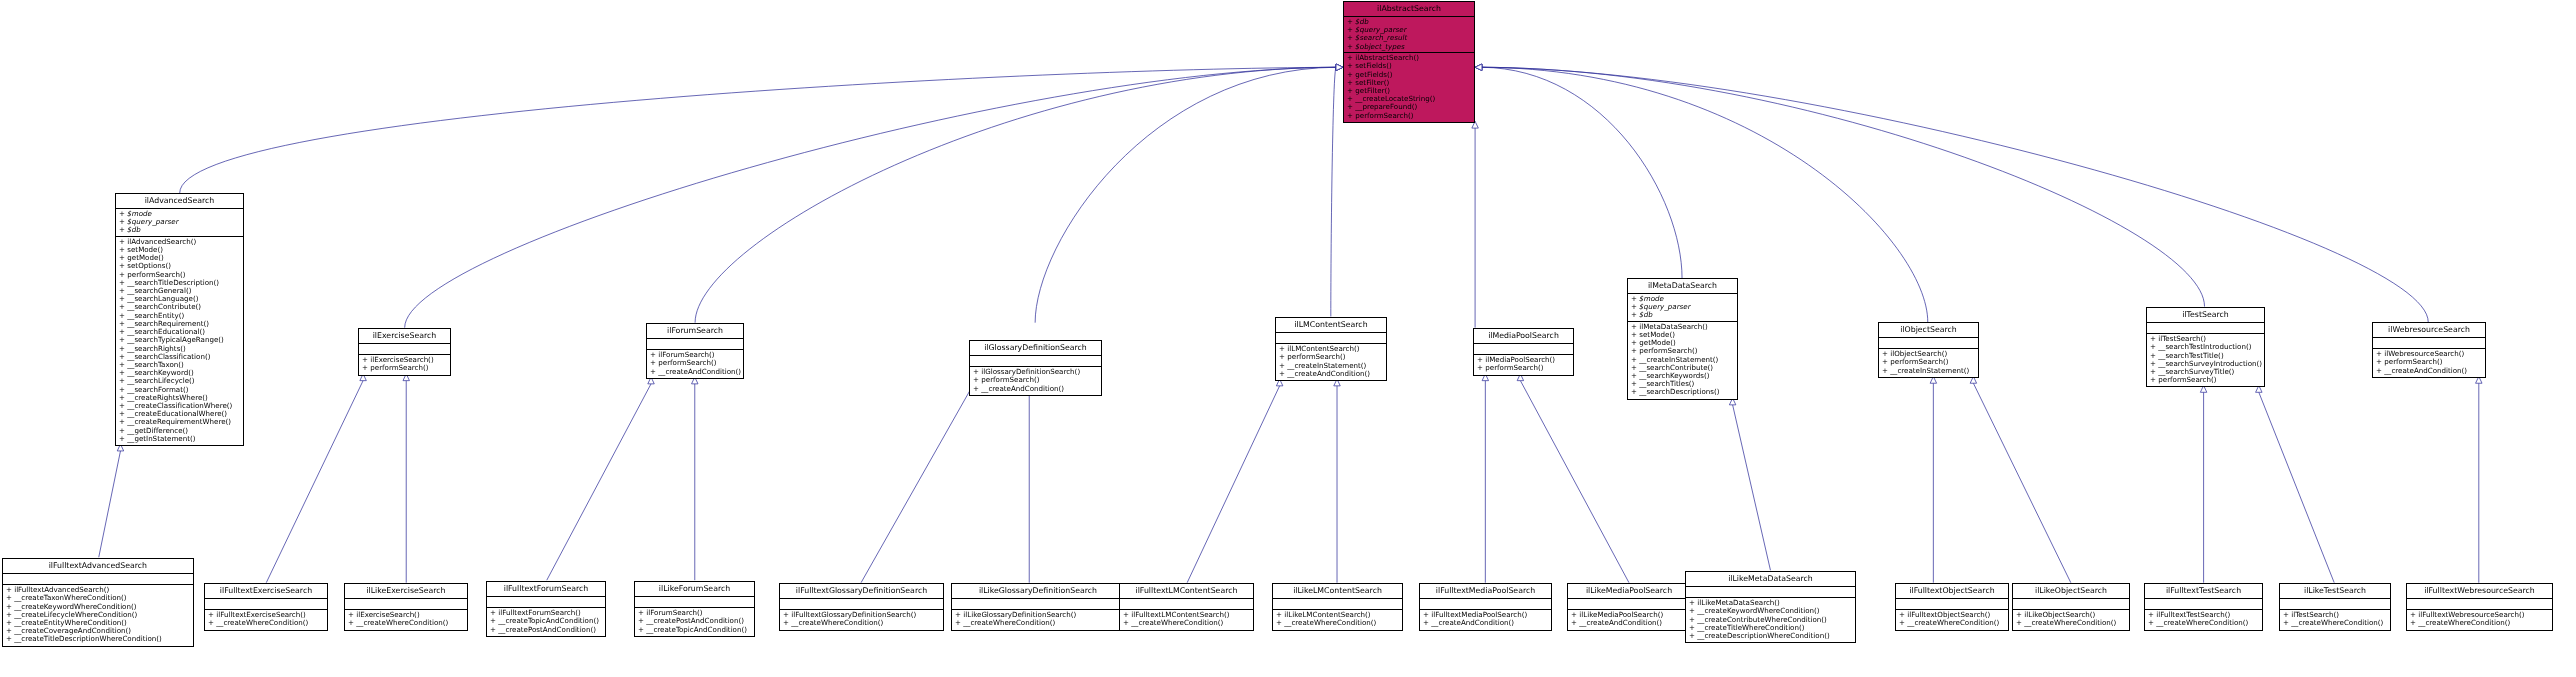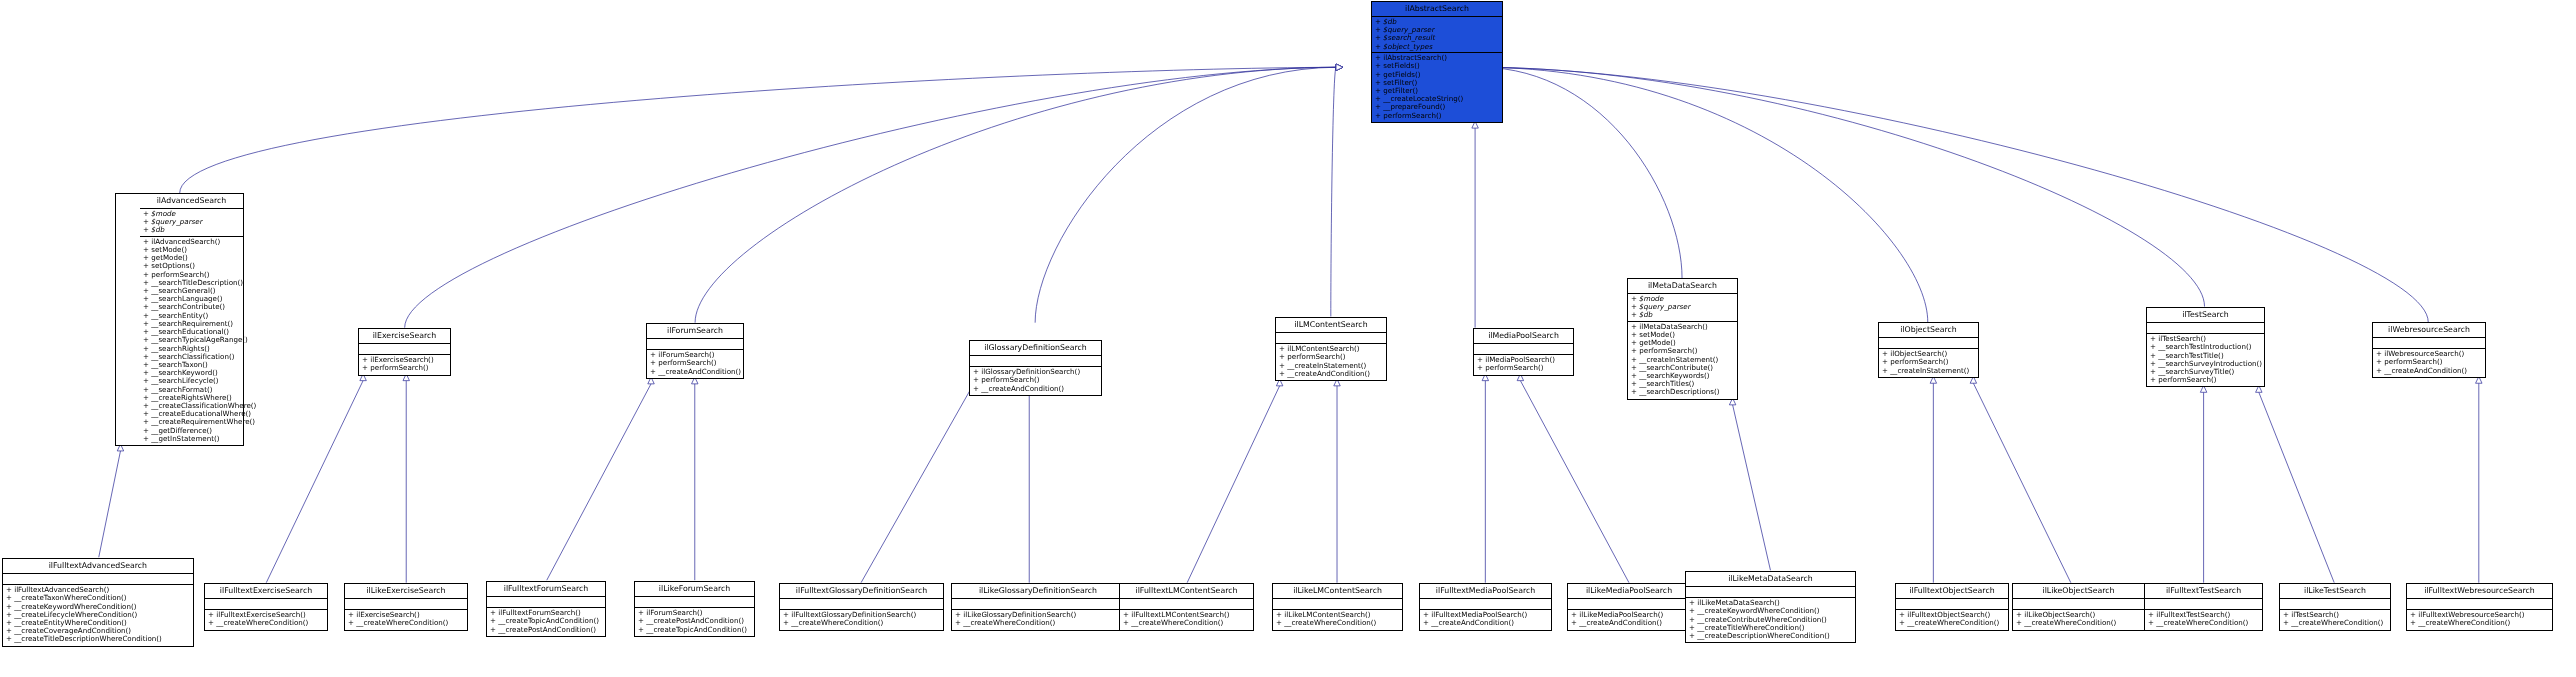--- a/index.html
+++ b/index.html
@@ -24,23 +24,22 @@
     pointer-events: none;
   }
   .uml {
     position: absolute;
     box-sizing: border-box;
     border: 0.6px solid #000000;
     background: #ffffff;
     z-index: 5;
   }
   .uml.root {
-    background: #1d4ed8;
+    background: #be185d;
     border: 0.6px solid #000000;
-    margin-left: 28px;
   }
   .uml .title {
     text-align: center;
     font-size: 7.8px;
     line-height: 9.3px;
     padding: 1.9px 3.7px 2.5px 3.7px;
     border-bottom: 0.6px solid #000000;
     white-space: nowrap;
     color: #000;
   }
@@ -133,21 +132,21 @@
           <div class="row">+ ilAbstractSearch()</div>
           <div class="row">+ setFields()</div>
           <div class="row">+ getFields()</div>
           <div class="row">+ setFilter()</div>
           <div class="row">+ getFilter()</div>
           <div class="row">+ __createLocateString()</div>
           <div class="row">+ __prepareFound()</div>
           <div class="row">+ performSearch()</div>
         </div>
       </div>
-      <div class="uml" style="left: 115px; top: 193px; width: 129px; padding-left: 24px;">
+      <div class="uml" style="left: 115px; top: 193px; width: 129px;">
         <div class="title">ilAdvancedSearch</div>
         <div class="attrs">
           <div class="row">+ $mode</div>
           <div class="row">+ $query_parser</div>
           <div class="row">+ $db</div>
         </div>
         <div class="ops">
           <div class="row">+ ilAdvancedSearch()</div>
           <div class="row">+ setMode()</div>
           <div class="row">+ getMode()</div>
@@ -375,21 +374,21 @@
         </div>
       </div>
       <div class="uml" style="left: 1871px; top: 583px; width: 114px; margin-left: 24px;">
         <div class="title">ilFulltextObjectSearch</div>
         <div class="attrs"></div>
         <div class="ops">
           <div class="row">+ ilFulltextObjectSearch()</div>
           <div class="row">+ __createWhereCondition()</div>
         </div>
       </div>
-      <div class="uml" style="left: 2012px; top: 583px; width: 133px;">
+      <div class="uml" style="left: 2012px; top: 583px; width: 118px;">
         <div class="title">ilLikeObjectSearch</div>
         <div class="attrs"></div>
         <div class="ops">
           <div class="row">+ ilLikeObjectSearch()</div>
           <div class="row">+ __createWhereCondition()</div>
         </div>
       </div>
       <div class="uml" style="left: 2144px; top: 583px; width: 119px;">
         <div class="title">ilFulltextTestSearch</div>
         <div class="attrs"></div>

